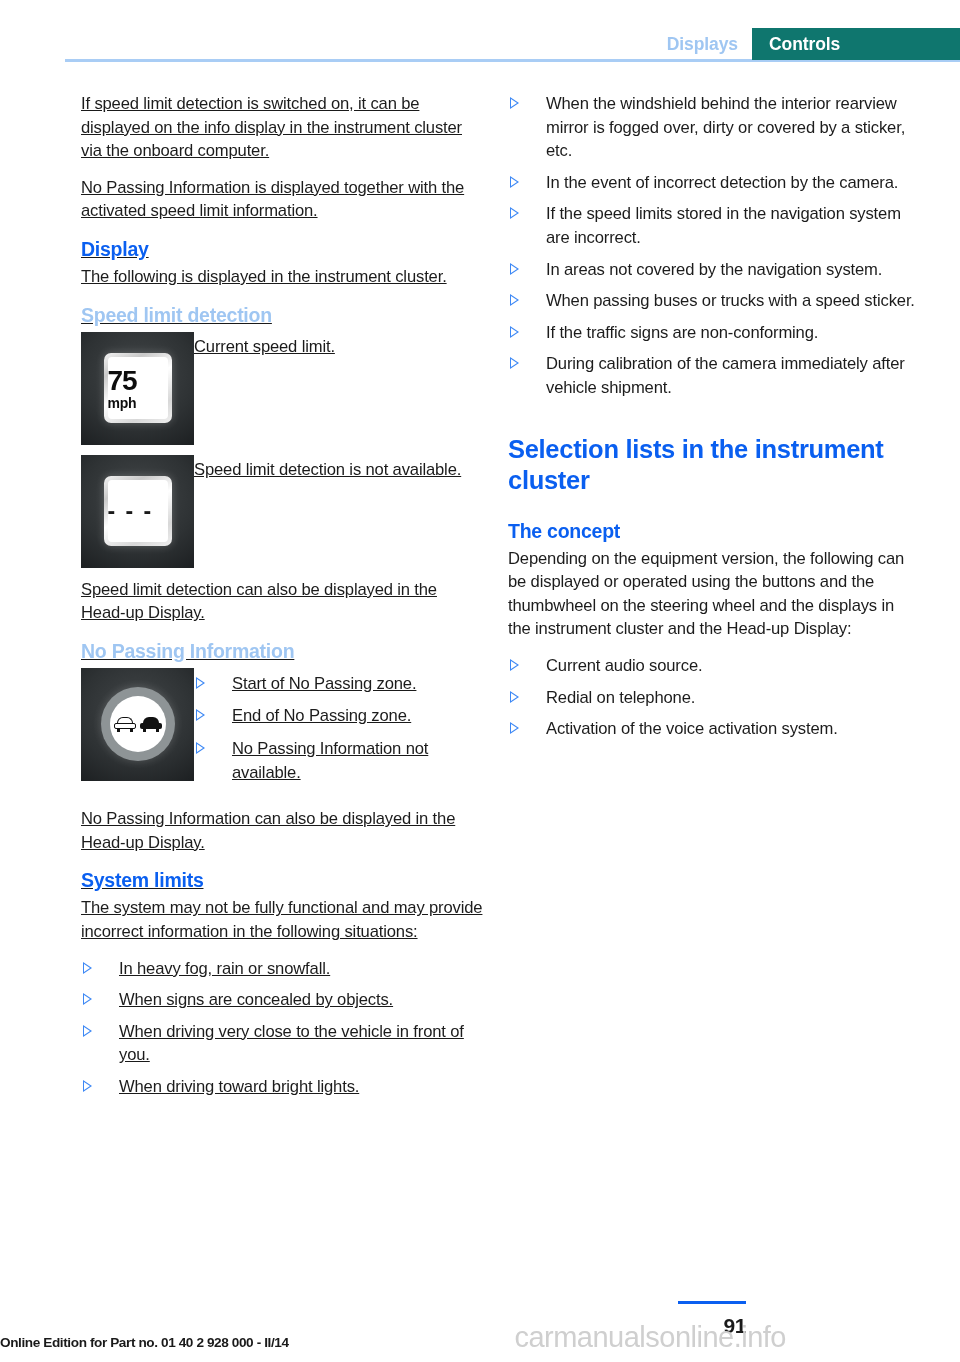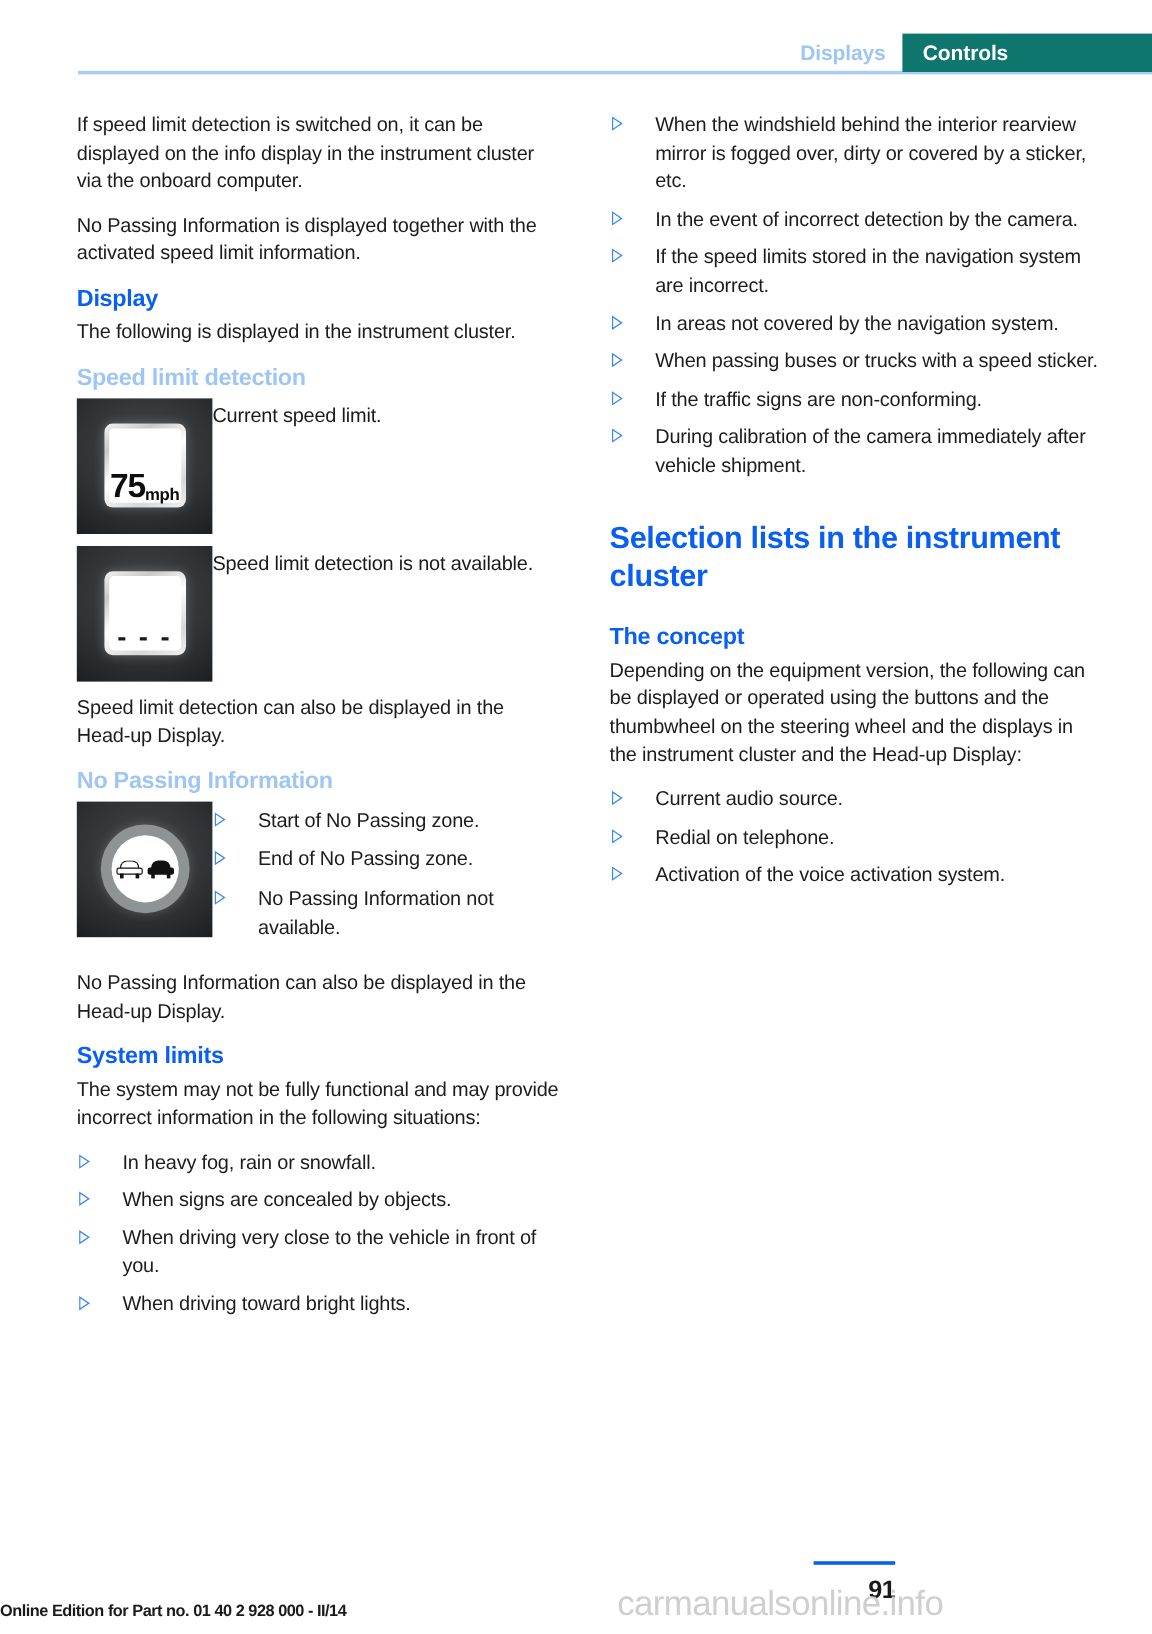--- a/index.html
+++ b/index.html
@@ -62,21 +62,21 @@
   .content {
     position: absolute;
     top: 92px;
     left: 0;
     width: 960px;
   }
   .col {
     position: absolute;
     top: 0;
   }
-  .col-left  { left: 64px;  width: 404px; }
+  .col-left  { left: 81px;  width: 404px; text-decoration: underline; }
   .col-right { left: 508px; width: 410px; }
 
   p.body {
     margin: 0 0 13px 0;
     font-size: 16.6px;
     line-height: 23.6px;
     color: #1c1c1c;
     letter-spacing: -0.15px;
   }
   h2.sect {
@@ -173,22 +173,22 @@
     padding: 4px;
     box-sizing: border-box;
     box-shadow: 0 0 9px rgba(255,255,255,0.22);
   }
   .plate-inner {
     width: 100%;
     height: 100%;
     border-radius: 4px;
     background: #ffffff;
     display: flex;
-    flex-direction: row;
-    align-items: flex-end;
+    flex-direction: column;
+    align-items: flex-start;
     justify-content: center;
     line-height: 1;
   }
   .plate-num {
     font-size: 28px;
     font-weight: bold;
     color: #0d0d0d;
     letter-spacing: -1px;
   }
   .plate-unit {

